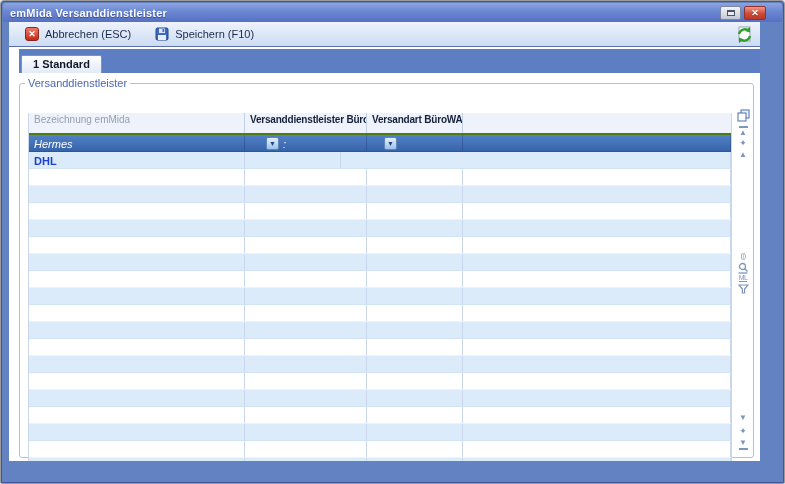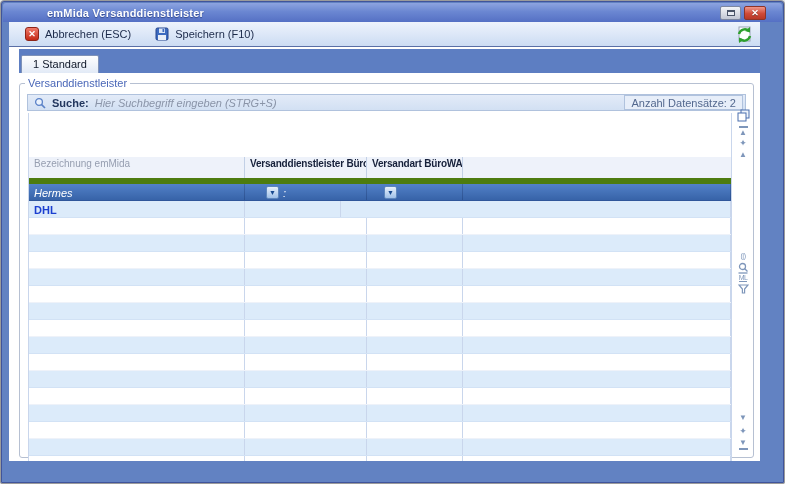--- a/index.html
+++ b/index.html
@@ -6,21 +6,21 @@
   html,body { width:785px; height:484px; background:#e8e8e8; font-family:"Liberation Sans", sans-serif; }
   .screen { position:relative; width:785px; height:484px; overflow:hidden; }
 
   
   .win { position:absolute; inset:0; background:#6282c2; border:1px solid #9b9b9b;
          box-shadow: inset 0 0 0 1px #40549b; border-radius:4px 4px 2px 2px; }
 
   
   .titlebar { position:absolute; top:2px; left:2px; right:2px; height:19px;
               background:linear-gradient(#8da4e0 0%, #6b87d2 45%, #5570c4 100%);
-              border-radius:3px 3px 0 0; display:flex; align-items:center;padding-left:37px; }
+              border-radius:3px 3px 0 0; display:flex; align-items:center; }
   .titletext { color:#ffffff; font-size:11px; font-weight:bold; padding-left:7px;
                text-shadow:0 1px 1px rgba(20,40,100,.6); letter-spacing:.2px; }
   .winbtns { position:absolute; right:16px; top:3px; display:flex; gap:3px; }
   .wbtn { height:14px; border-radius:2px; display:flex; align-items:center; justify-content:center; cursor:pointer; }
   .wbtn.max { width:21px; background:linear-gradient(#f4f5f8,#c2c7d4); border:1px solid #7d87a0; }
   .maxglyph { width:8px; height:6px; border:1px solid #4a5468; border-top:2px solid #4a5468; background:#e8ebf2; }
   .wbtn.close { width:22px; background:linear-gradient(#f0978a,#cf4a38 55%,#b83826); border:1px solid #8e3428;
                 color:#fff; font-size:9px; font-weight:bold; line-height:1; text-shadow:0 1px 0 rgba(0,0,0,.4); }
 
   
@@ -34,40 +34,40 @@
                 color:#fff; font-size:9px; font-weight:bold; display:flex; align-items:center; justify-content:center;
                 line-height:1; }
   .refresh { position:absolute; right:6px; top:3px; width:19px; height:19px; cursor:pointer; }
 
   
   .content { position:absolute; top:46px; left:8px; right:24px; bottom:22px; background:#ffffff; overflow:hidden; }
 
   .band { position:absolute; top:2px; left:10px; right:0; height:24px; background:#5d7ec2; }
   .tab { position:absolute; left:2px; bottom:0; height:18px; padding:0 11px;
          background:linear-gradient(#fefefe, #e2eaf6); border:1px solid #7f92b8; border-bottom:none;
-         border-radius:2px 2px 0 0; font-size:11px; color:#101828; line-height:17px; cursor:pointer; }
+         border-radius:2px 2px 0 0; font-size:11px; color:#101828; line-height:17px; cursor:pointer;font-weight:bold; }
 
   
   fieldset.gbox { position:absolute; left:10px; top:30px; width:735px; height:381px;
                   border:1px solid #b6c0d2; border-radius:3px; }
   fieldset.gbox legend { margin-left:5px; padding:0 3px; font-size:11px; color:#4a67b8; }
 
   
   .searchbar { position:absolute; left:7px; top:5px; right:7px; height:17px;
                background:linear-gradient(#e3ebf8,#d2e0f3); border:1px solid #b0c2dd;
                display:flex; align-items:center; padding:0 2px 0 6px; cursor:text; }
   .slabel { font-size:11px; font-weight:bold; color:#22365e; margin:0 6px 0 6px; }
   .sph { font-size:11px; font-style:italic; color:#8a94a8; flex:1; }
   .count { font-size:11px; color:#53688e; background:#e7eef9; border:1px solid #b0c2dd;
            padding:0 6px; height:15px; line-height:14px; }
 
   
   .grid { position:absolute; left:8px; top:24px; width:704px; height:353px; overflow:hidden;
           border-left:1px solid #c9d6ec; border-right:1px solid #c9d6ec; font-size:11px; }
-  .thead { display:flex; height:27px; background:#eef2fa; border-bottom:6px solid #4d7c0f;margin-top:44px; }
+  .thead { display:flex; height:22px; background:#eef2fa; border-bottom:2px solid #4d7c0f; }
   .th { padding:1px 0 0 5px; font-size:10px; white-space:nowrap; overflow:hidden; border-right:1px solid #c2d0e6; }
   .th.muted { color:#969eb0; font-weight:normal; }
   .th.strong { color:#16203a; font-weight:bold; letter-spacing:-0.2px; }
   .c0 { width:216px; } .c1 { width:122px; } .c2 { width:96px; } .c3 { flex:1; }
   .trow { display:flex; height:17px; border-bottom:1px solid #eef2f9; background:#fff; cursor:default; }
   .tbody .trow:nth-child(even) { background:#dcebfa; border-bottom:1px solid #d2e2f5; }
   .tcell { padding:1px 0 0 5px; border-right:1px solid #c9d6ec; white-space:nowrap; overflow:hidden;
            display:flex; align-items:center; }
   .trow.selected { background:linear-gradient(#5281c8,#3763a8); border-bottom:1px solid #2f569a;font-style:italic; }
   .trow.selected .tcell { color:#ffffff; border-right:1px solid rgba(10,30,80,.25); }
@@ -138,29 +138,20 @@
     </div>
 
     <div class="content">
       <div class="band">
         <div class="tab">1 Standard</div>
       </div>
 
       <fieldset class="gbox">
         <legend>Versanddienstleister</legend>
 
-        <div class="searchbar">
-          <svg width="12" height="12" viewBox="0 0 12 12">
-            <circle cx="5" cy="5" r="3.4" fill="#eaf2fc" stroke="#5b82c8" stroke-width="1.3"></circle>
-            <line x1="7.6" y1="7.6" x2="11" y2="11" stroke="#5b82c8" stroke-width="1.6"></line>
-          </svg>
-          <span class="slabel">Suche:</span>
-          <span class="sph">Hier Suchbegriff eingeben (STRG+S)</span>
-          <span class="count">Anzahl Datensätze: 2</span>
-        </div>
 
         <div class="grid">
           <div class="thead">
             <div class="th muted c0">Bezeichnung emMida</div>
             <div class="th strong c1">Versanddienstleister BüroWARE</div>
             <div class="th strong c2">Versandart BüroWARE</div>
           </div>
           <div class="tbody" id="tbody">
             <div class="trow selected">
               <div class="tcell c0">Hermes</div>

